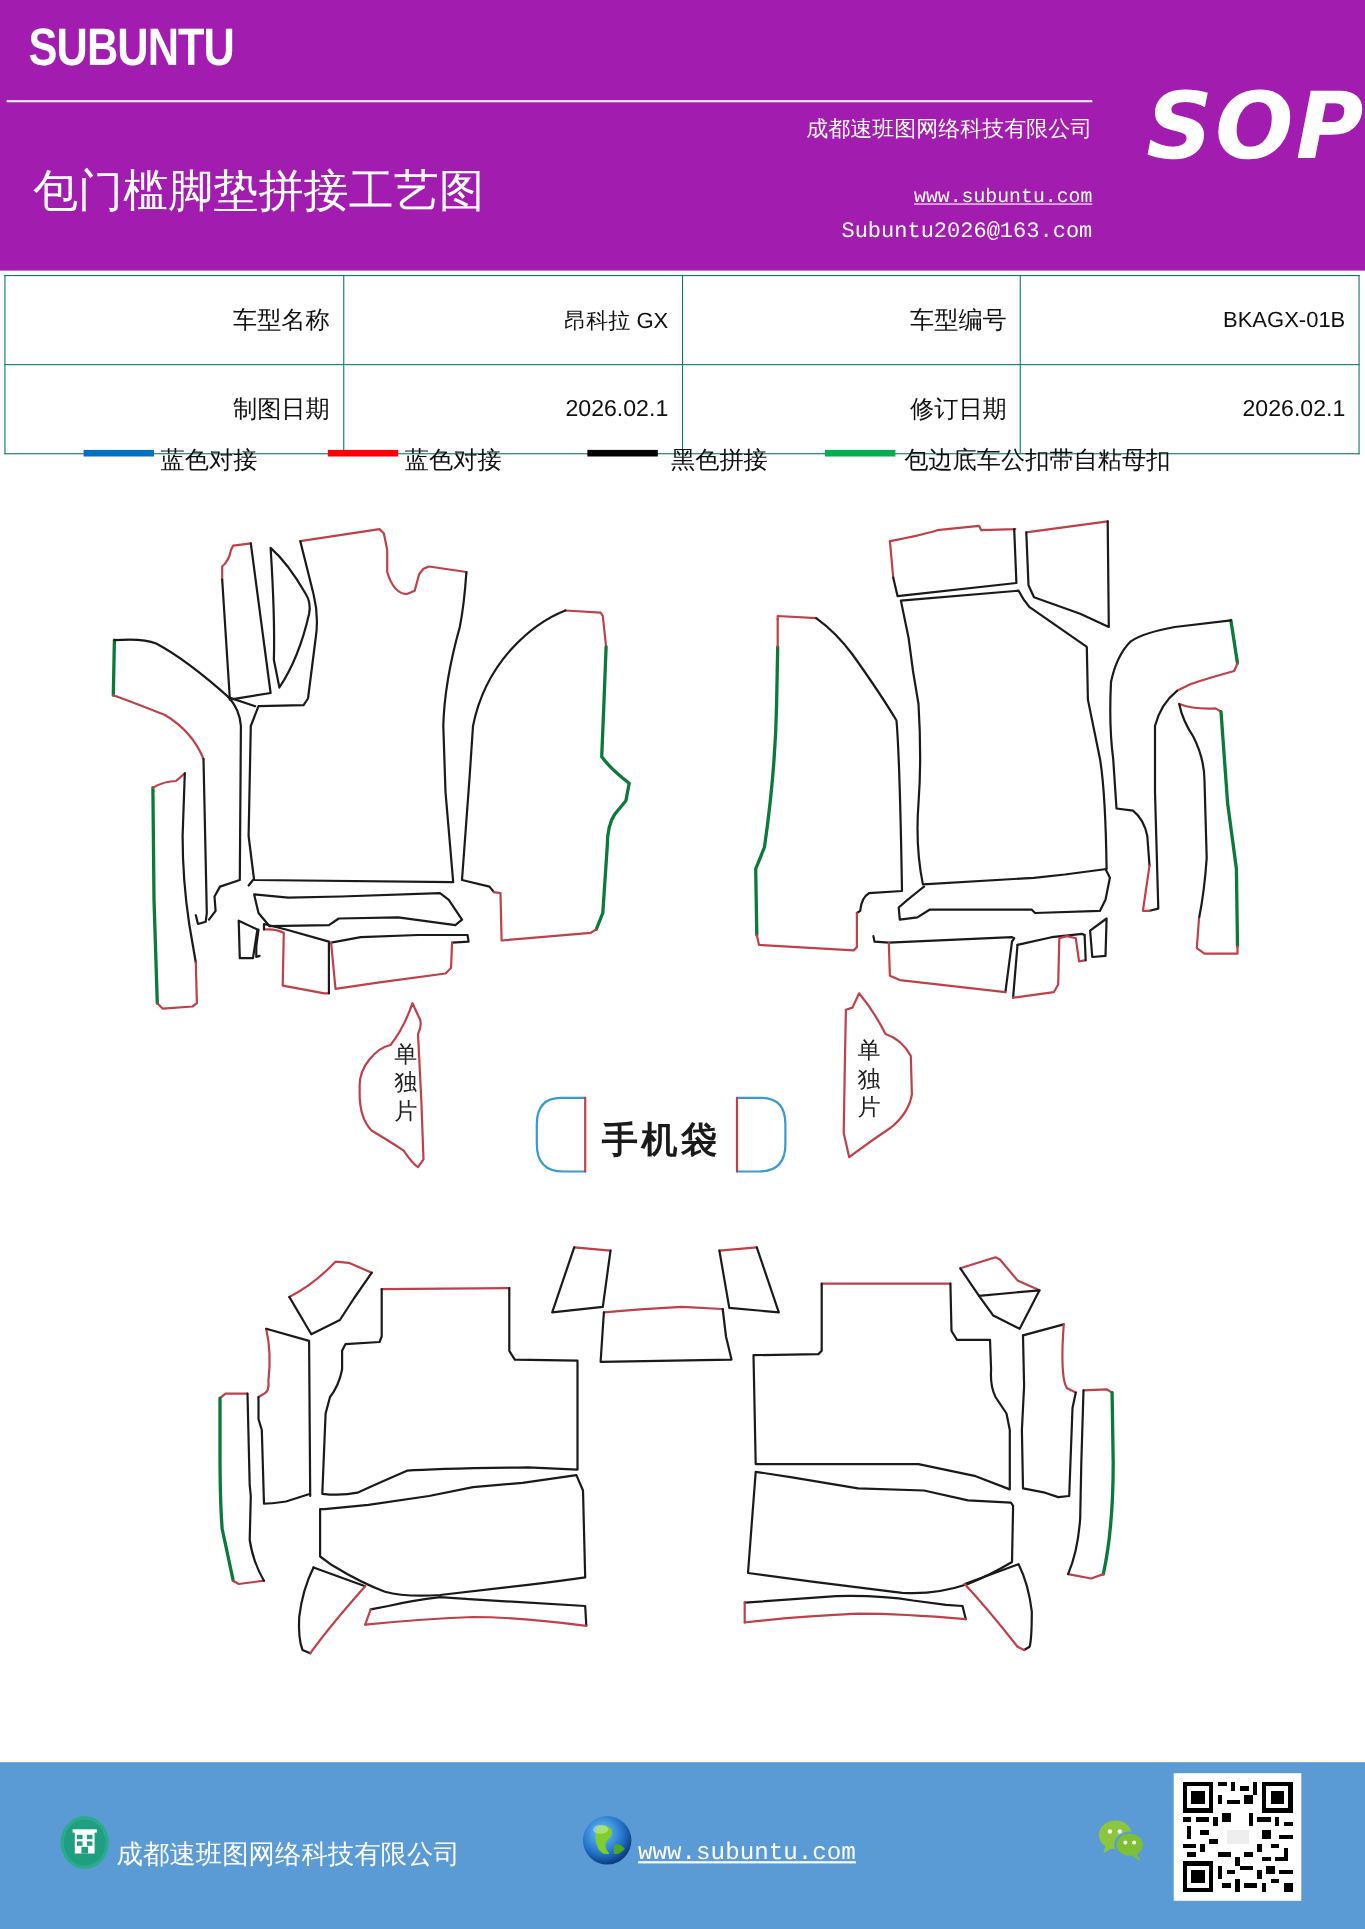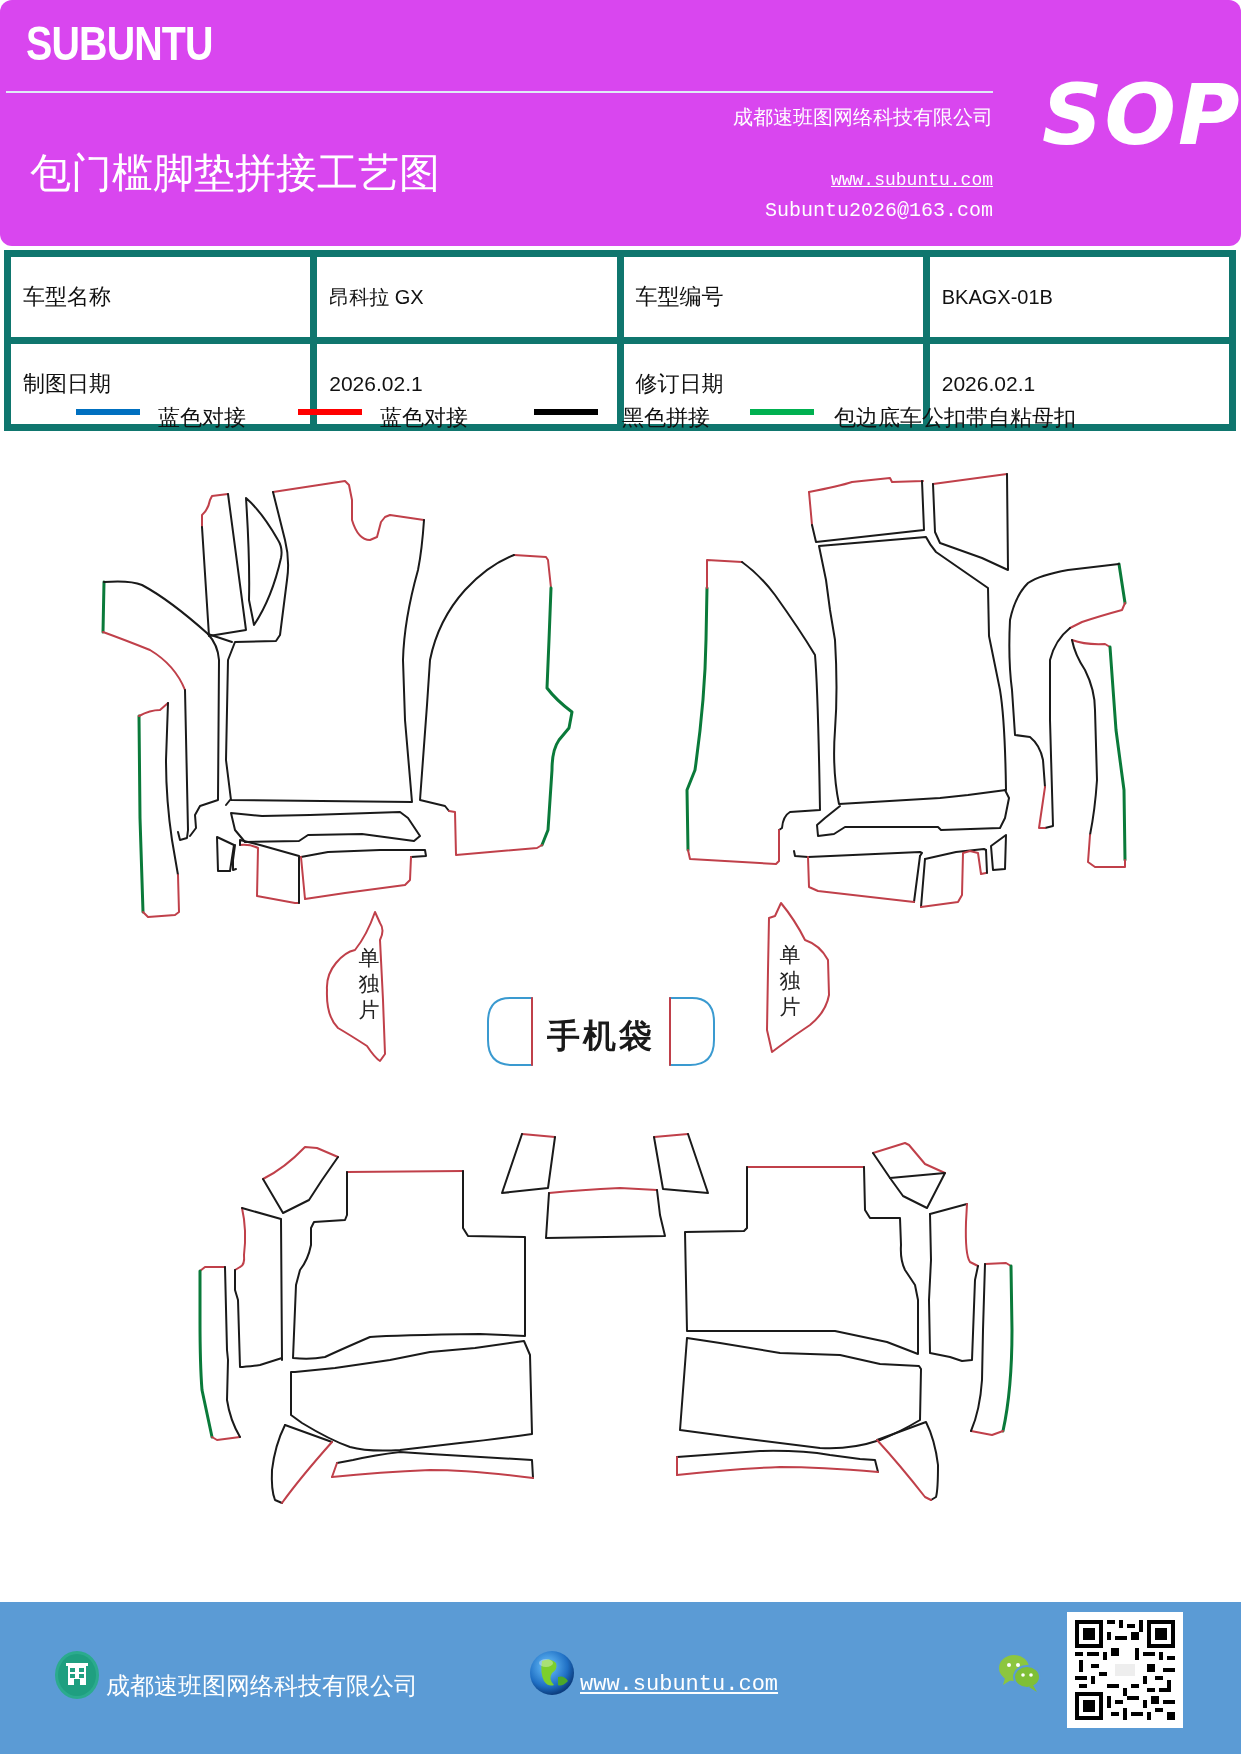--- a/index.html
+++ b/index.html
@@ -1,30 +1,30 @@
 <!DOCTYPE html>
 <html><head>
 <meta charset="utf-8">
 <style>
   html, body { margin: 0; padding: 0; background: #ffffff; }
   body { width: 1241px; height: 1754px; position: relative; overflow: hidden; font-family: "DejaVu Sans", sans-serif; }
-  .header { position: absolute; left: 0; top: 0; width: 1241px; height: 246px; background: #d946ef; border-radius: 12px; }
+  .header { position: absolute; left: 0; top: 0; width: 1241px; height: 246px; background: #a21caf; }
   .brand { position: absolute; left: 26px; top: 16px; color: #fff; font-family: "Liberation Sans", sans-serif; font-weight: 700; font-size: 48px; letter-spacing: -1px; transform: scaleX(0.82); transform-origin: left top; }
   .hline { position: absolute; left: 6px; top: 91px; width: 987px; height: 2px; background: #dfeaf6; }
   .sop { position: absolute; left: 1042px; top: 66px; color: #fff; font-family: "DejaVu Sans", sans-serif; font-weight: 700; font-size: 84px; letter-spacing: 2px; font-style: italic; }
   .company-top { position: absolute; right: 248px; top: 104px; color: #fff; font-family: "DejaVu Serif", serif; font-size: 20px; }
   .title { position: absolute; left: 30px; top: 146px; color: #fff; font-family: "DejaVu Serif", serif; font-size: 41px; }
   .url-top { position: absolute; right: 248px; top: 170px; color: #fff; font-family: "Liberation Mono", monospace; font-size: 18px; text-decoration: underline; }
   .mail-top { position: absolute; right: 248px; top: 199px; color: #fff; font-family: "Liberation Mono", monospace; font-size: 20px; }
   .infotable { position: absolute; left: 4px; top: 250px; width: 1232px; border-collapse: collapse; }
-  .infotable td { border: 7px solid #0f766e; height: 56px; width: 25%; text-align: left; font-size: 21px; color: #111; padding: 12px; }
+  .infotable td { border: 1px solid #0f766e; height: 56px; width: 25%; text-align: right; font-size: 21px; color: #111; padding: 12px; }
   .infotable td.label { font-family: "DejaVu Serif", serif; font-size: 22px; }
   .infotable td.val { font-family: "Liberation Sans", sans-serif; font-size: 20px; }
   .legend { position: absolute; top: 403px; left: 0; width: 1241px; height: 40px; }
-  .legend-item { position: absolute; top: 0; display: flex; align-items: center; gap: 12px; }
+  .legend-item { position: absolute; top: 0; display: flex; align-items: center; }
   .swatch { width: 64px; height: 6px; margin-right: 6px; margin-top: -12px; }
   .legend-label { font-family: "DejaVu Serif", serif; font-size: 22px; color: #111; }
   svg.drawing { position: absolute; left: 0; top: 460px; }
   .footer { position: absolute; left: 0; top: 1602px; width: 1241px; height: 152px; background: #5b9bd5; }
   .f-company { position: absolute; left: 106px; top: 68px; color: #fff; font-family: "DejaVu Serif", serif; font-size: 24px; }
   .f-url { position: absolute; left: 580px; top: 70px; color: #fff; font-family: "Liberation Mono", monospace; font-size: 22px; text-decoration: underline; }
   .qr { position: absolute; left: 1067px; top: 10px; width: 116px; height: 116px; background: #fff; }
   .icon { position: absolute; }
 </style>
 </head>

